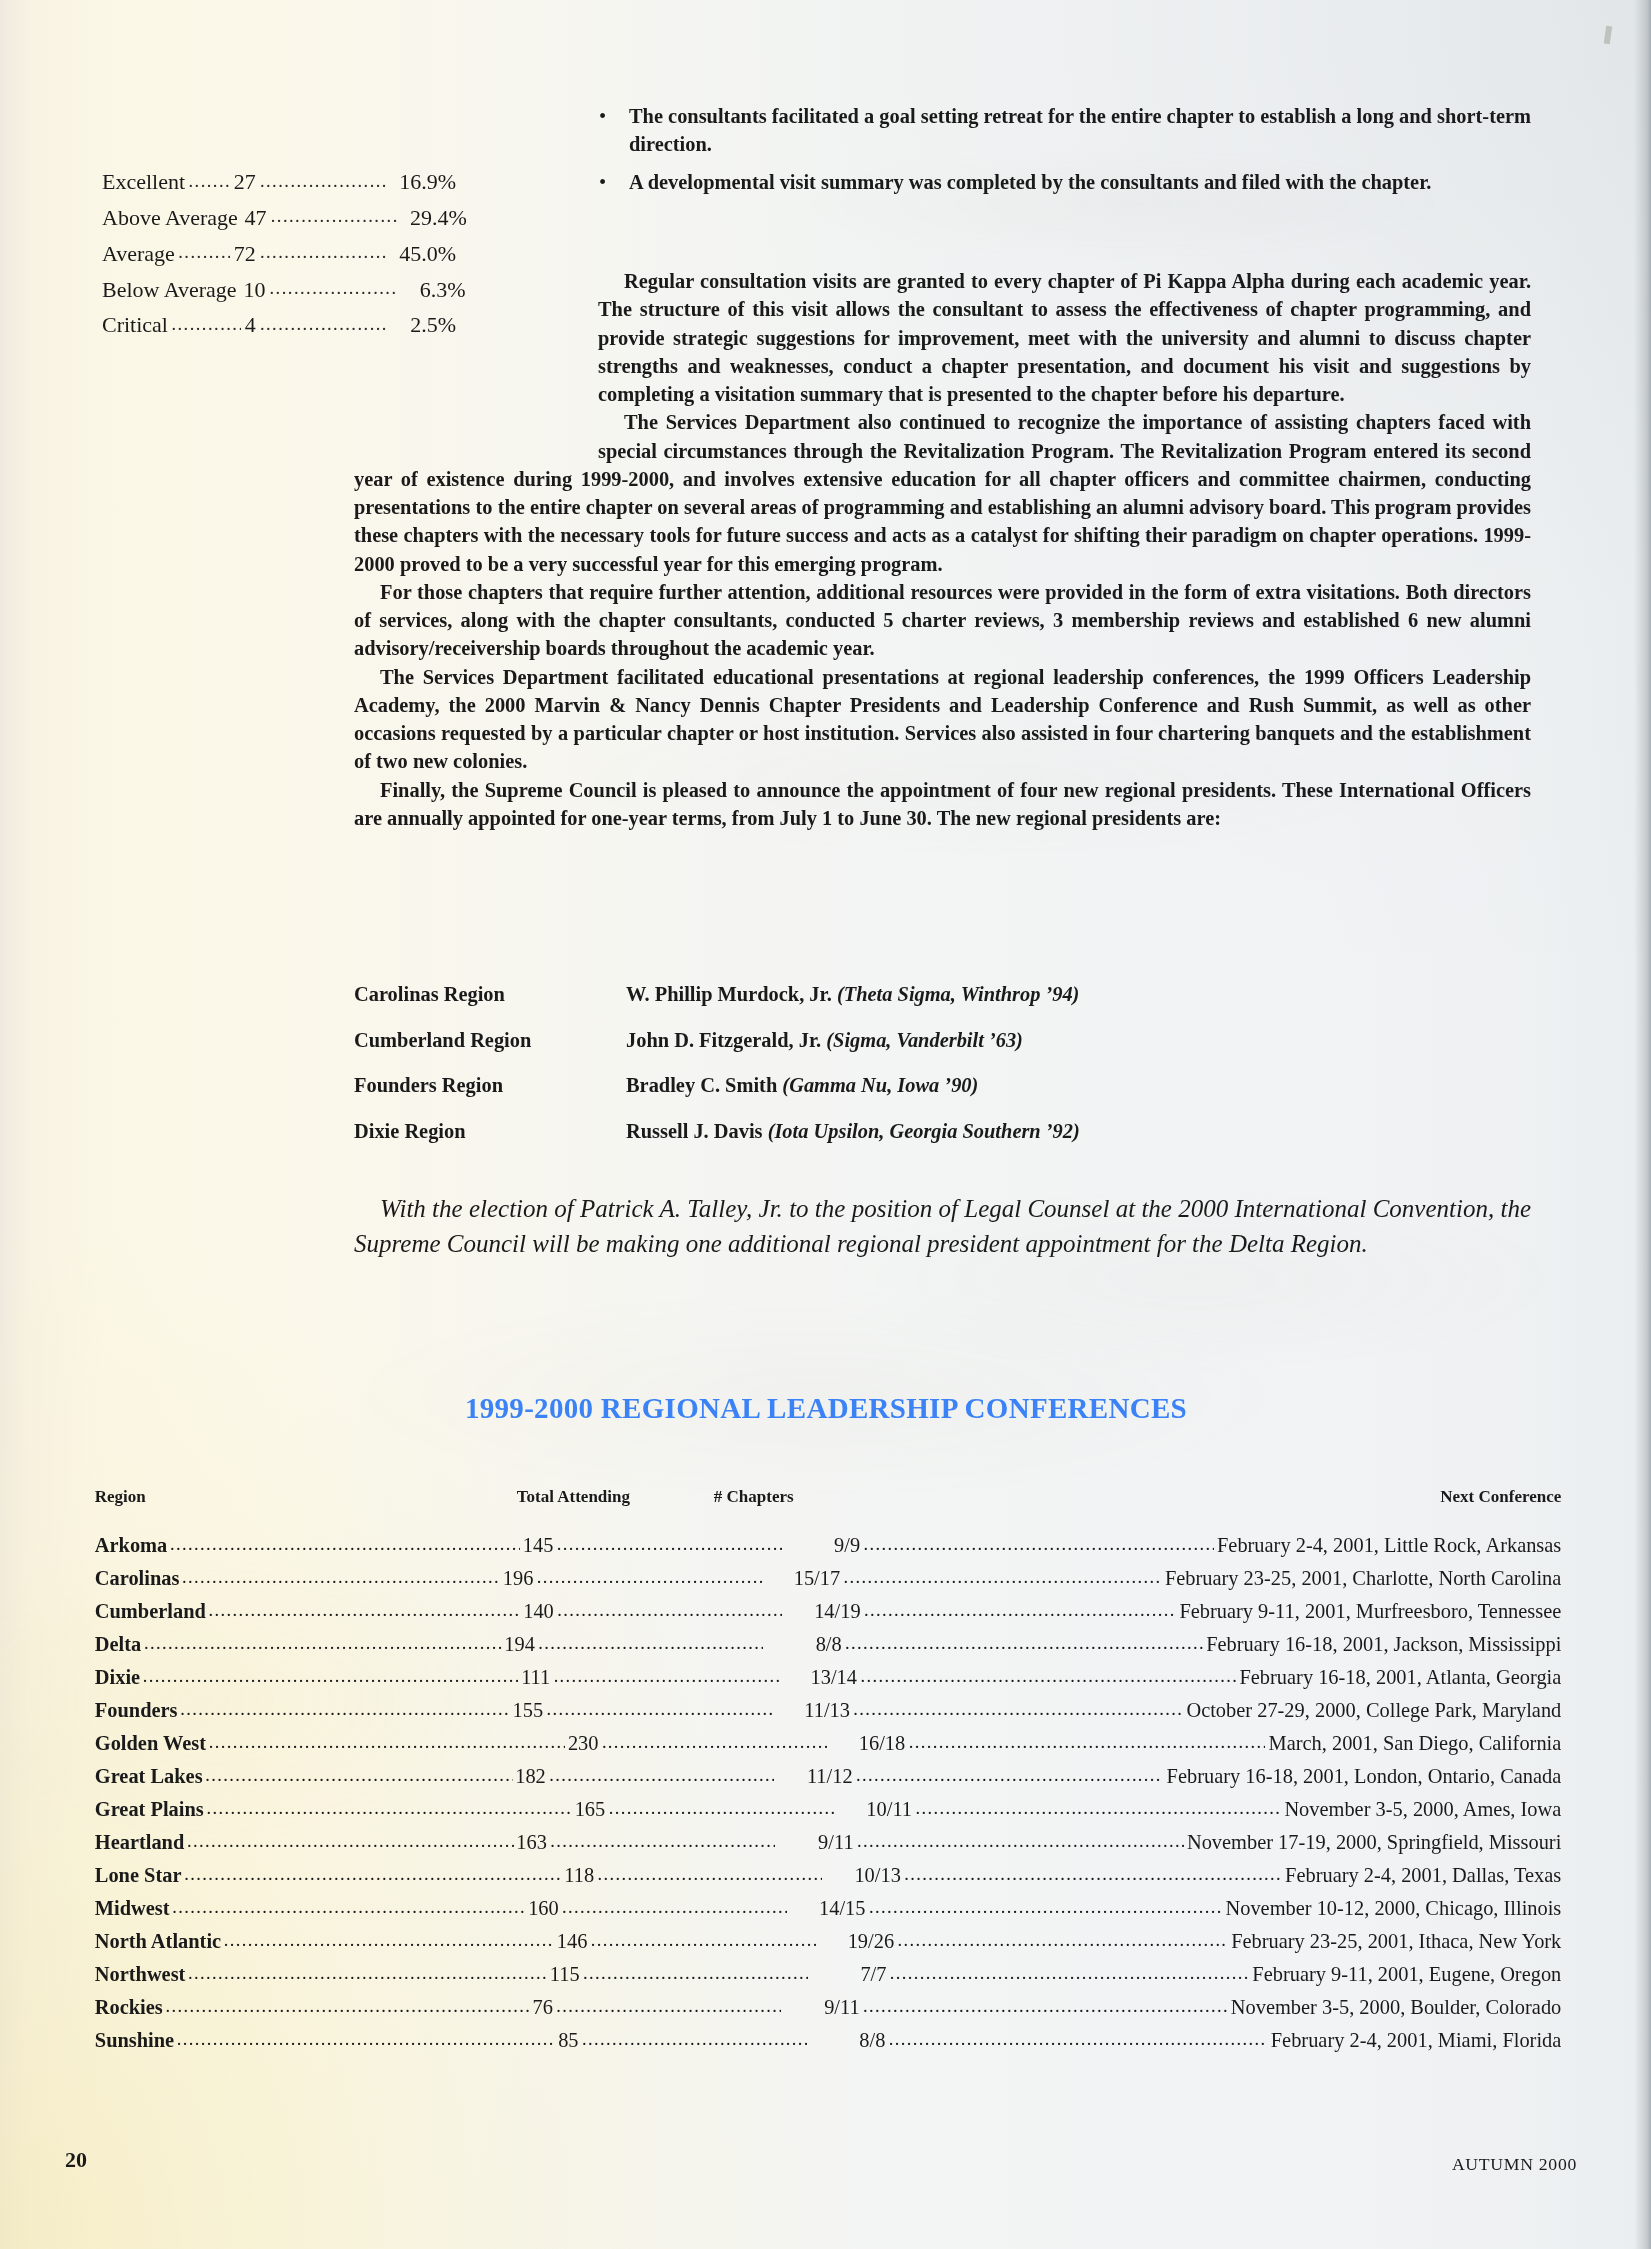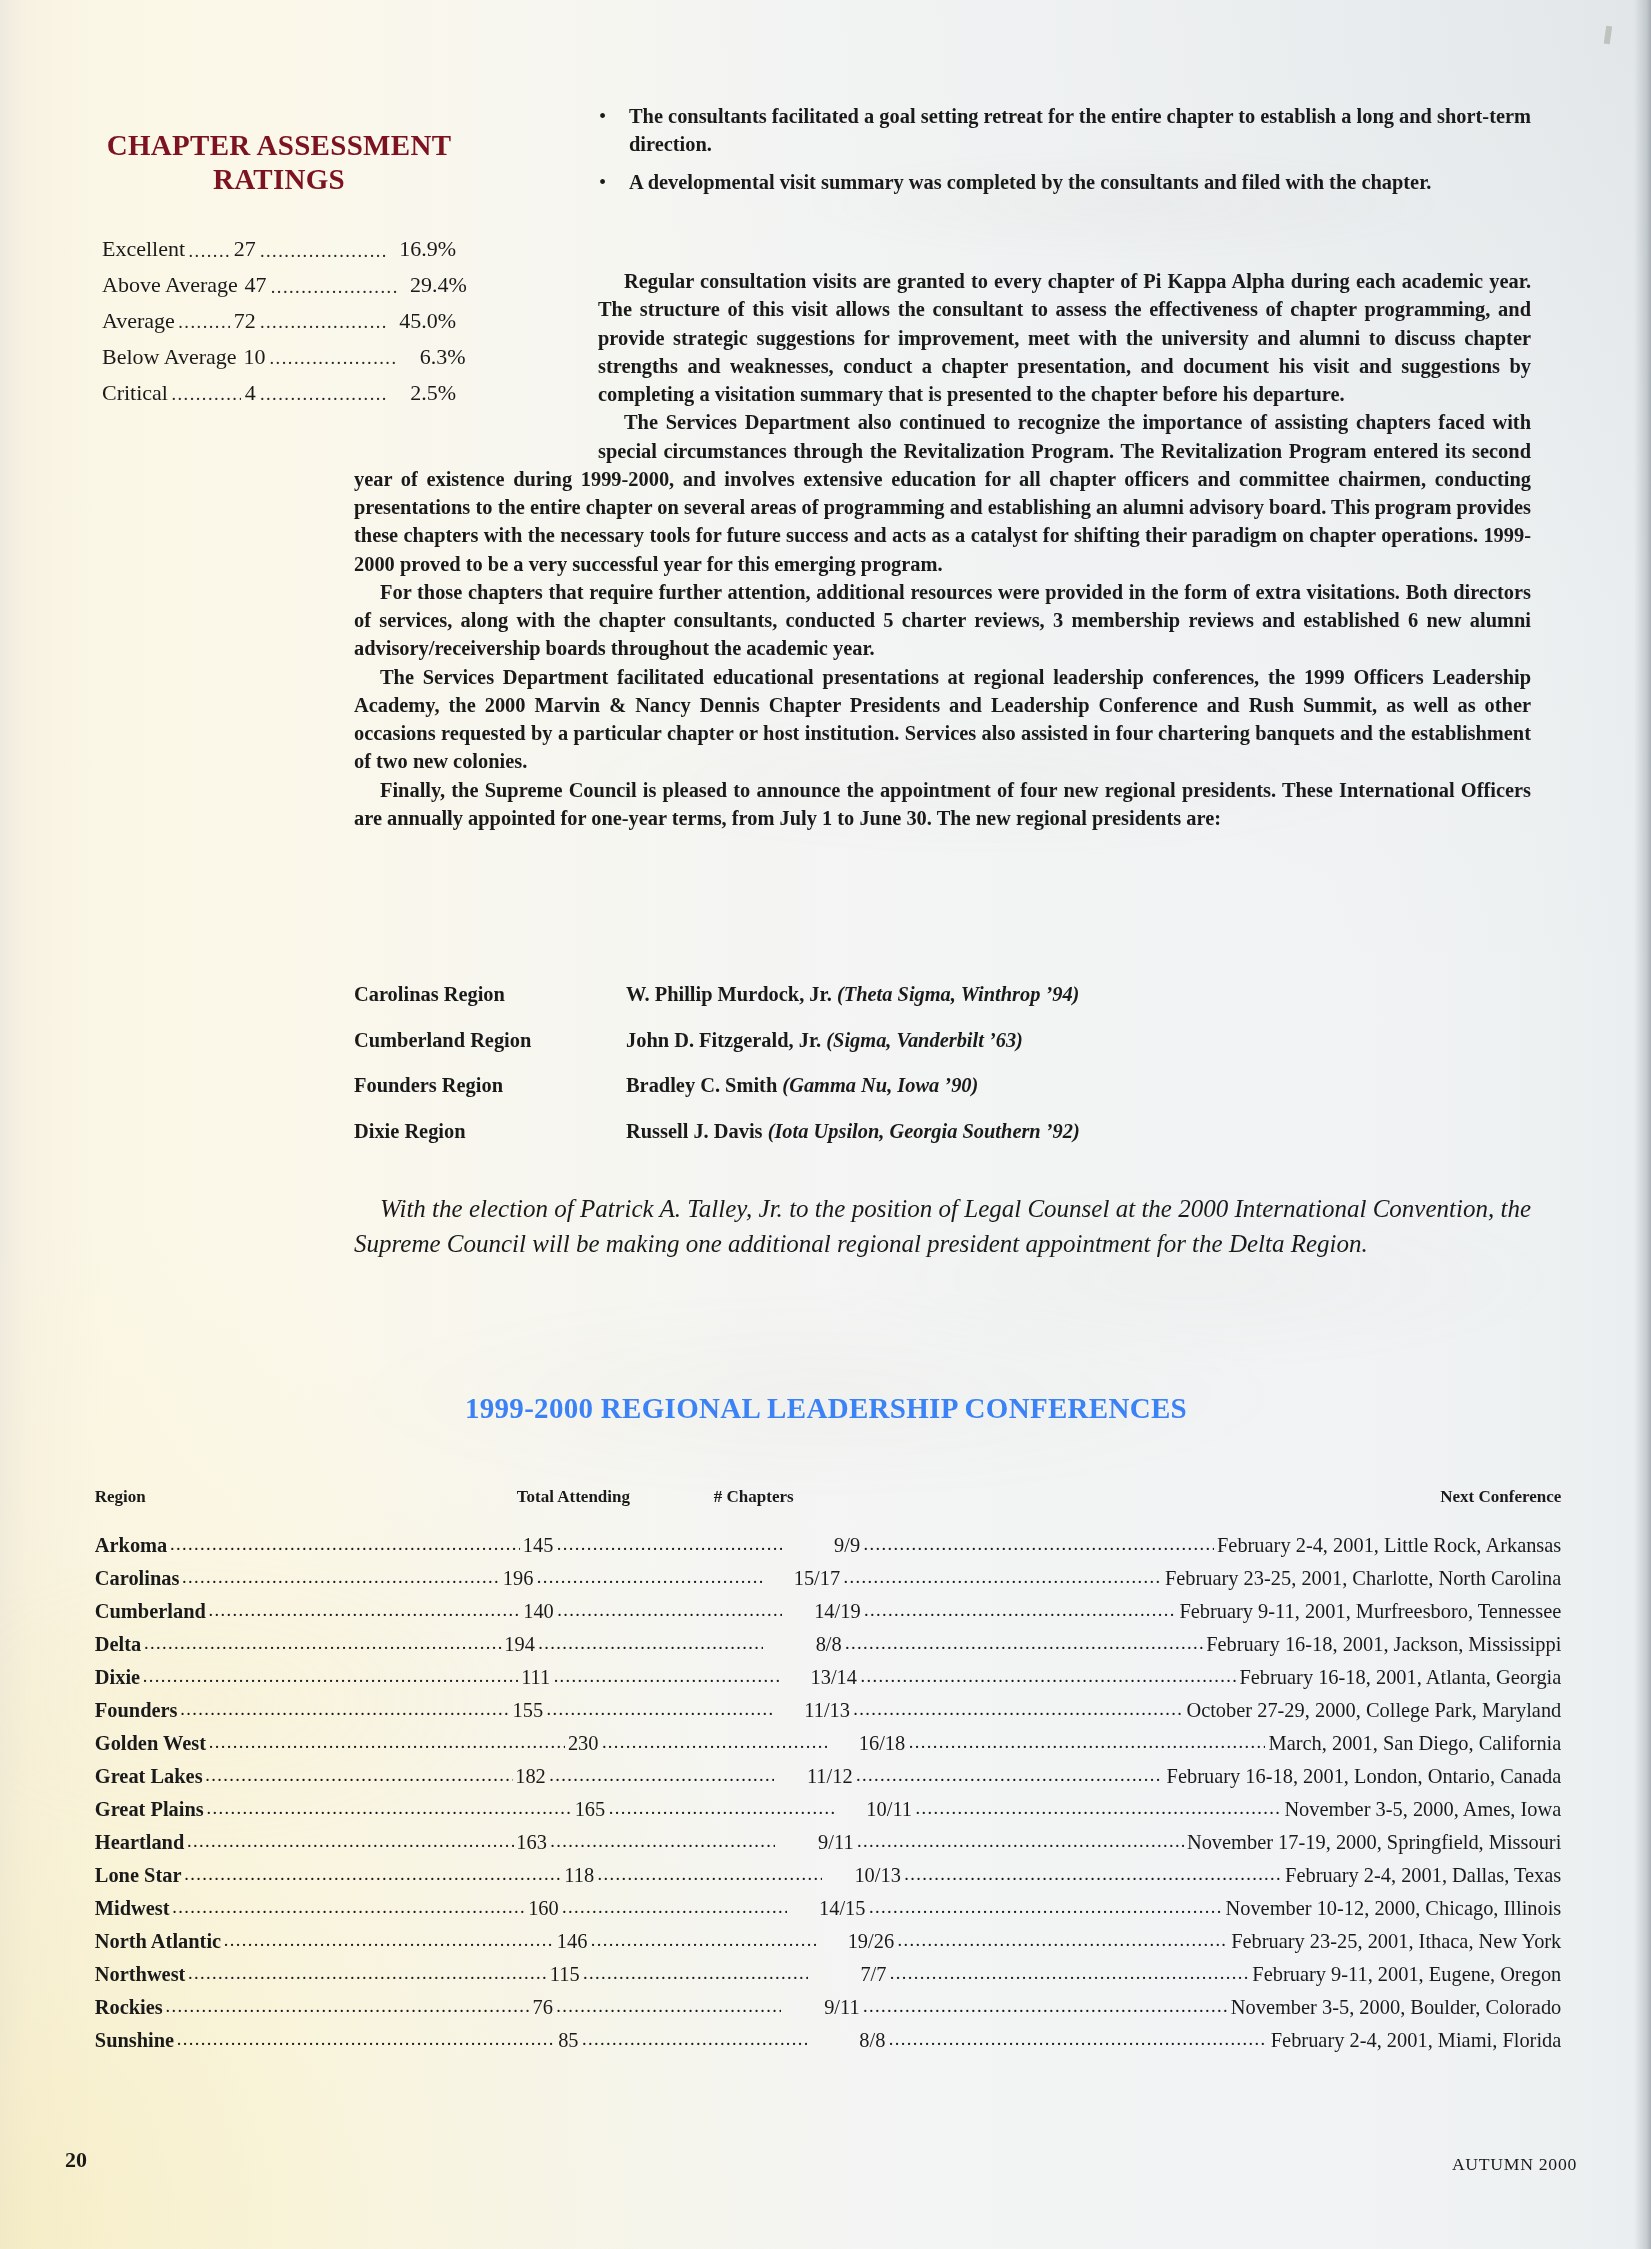--- a/index.html
+++ b/index.html
@@ -95,21 +95,21 @@
     line-height: 1.16;
     letter-spacing: 0.3px;
   }
   #rating-list {
     margin-top: 35px;
     font-size: 22px;
     line-height: 1.63;
   }
   .rating-row {
     display: flex;
-    align-items: flex-end;
+    align-items: center;
     white-space: nowrap;
   }
   .rating-label { flex: 0 0 auto; }
   .leader {
     flex: 1 1 auto;
     overflow: hidden;
     white-space: nowrap;
     margin: 0 3.4px;
     letter-spacing: 1.5px;
     color: #2a2a2a;
@@ -290,24 +290,20 @@
 </style>
 </head>
 <body>
 
 <div id="page"></div>
 <div id="bleed"></div>
 <div id="rightedge"></div>
 <div id="topnick"></div>
 
 <div class="content" id="rating-box">
-  <div id="rating-title">
-    <div>CHAPTER ASSESSMENT</div>
-    <div>RATINGS</div>
-  </div>
   <div id="rating-list">
       <div class="rating-row">
         <span class="rating-label">Excellent</span>
         <span class="leader">............................................................</span>
         <span class="rating-count">27</span>
         <span class="leader2">........................................</span>
         <span class="rating-pct">16.9%</span>
       </div>
       <div class="rating-row">
         <span class="rating-label">Above Average</span>

